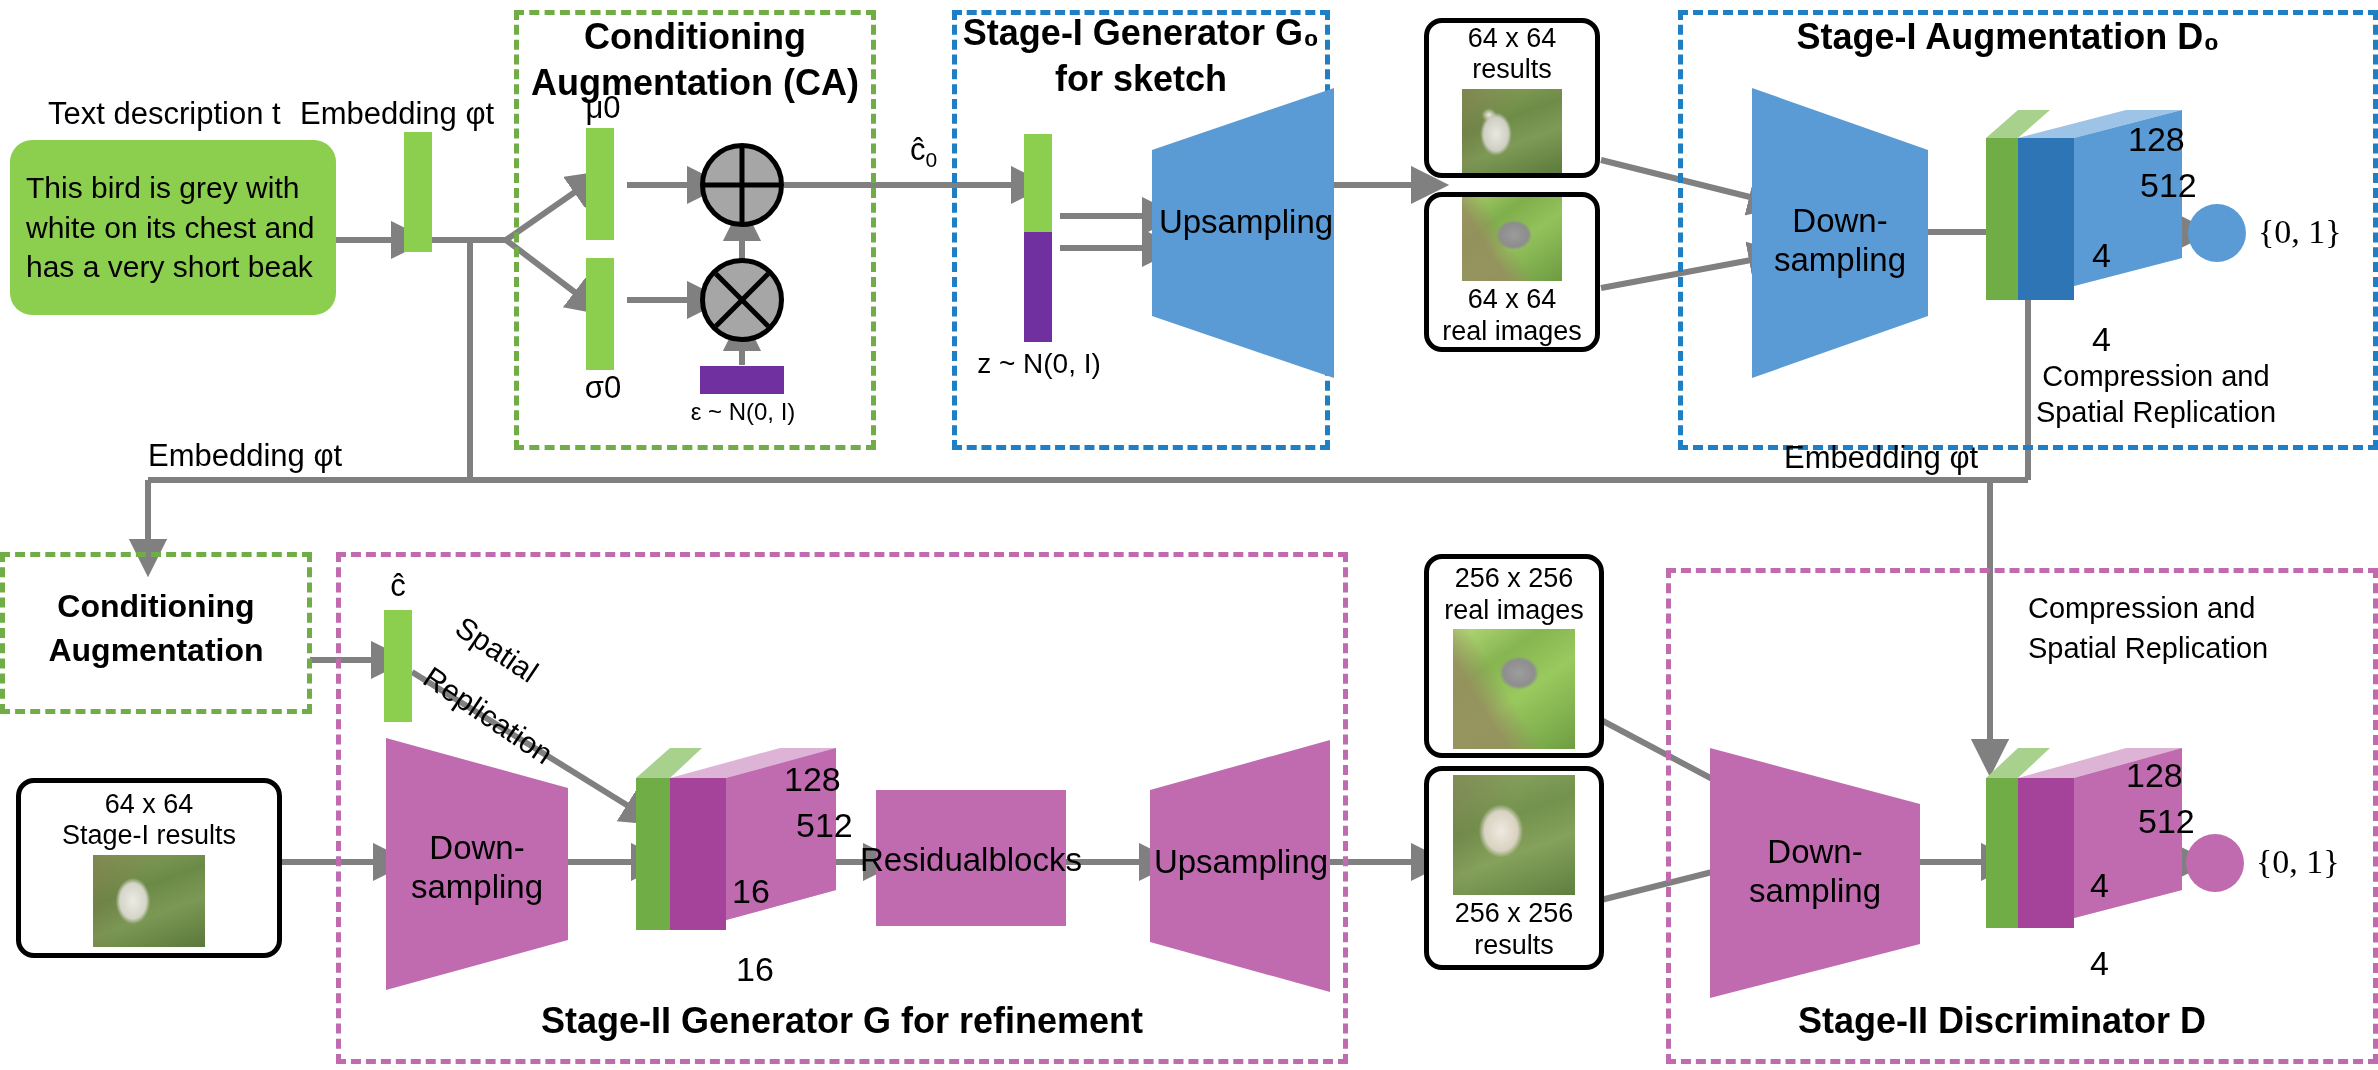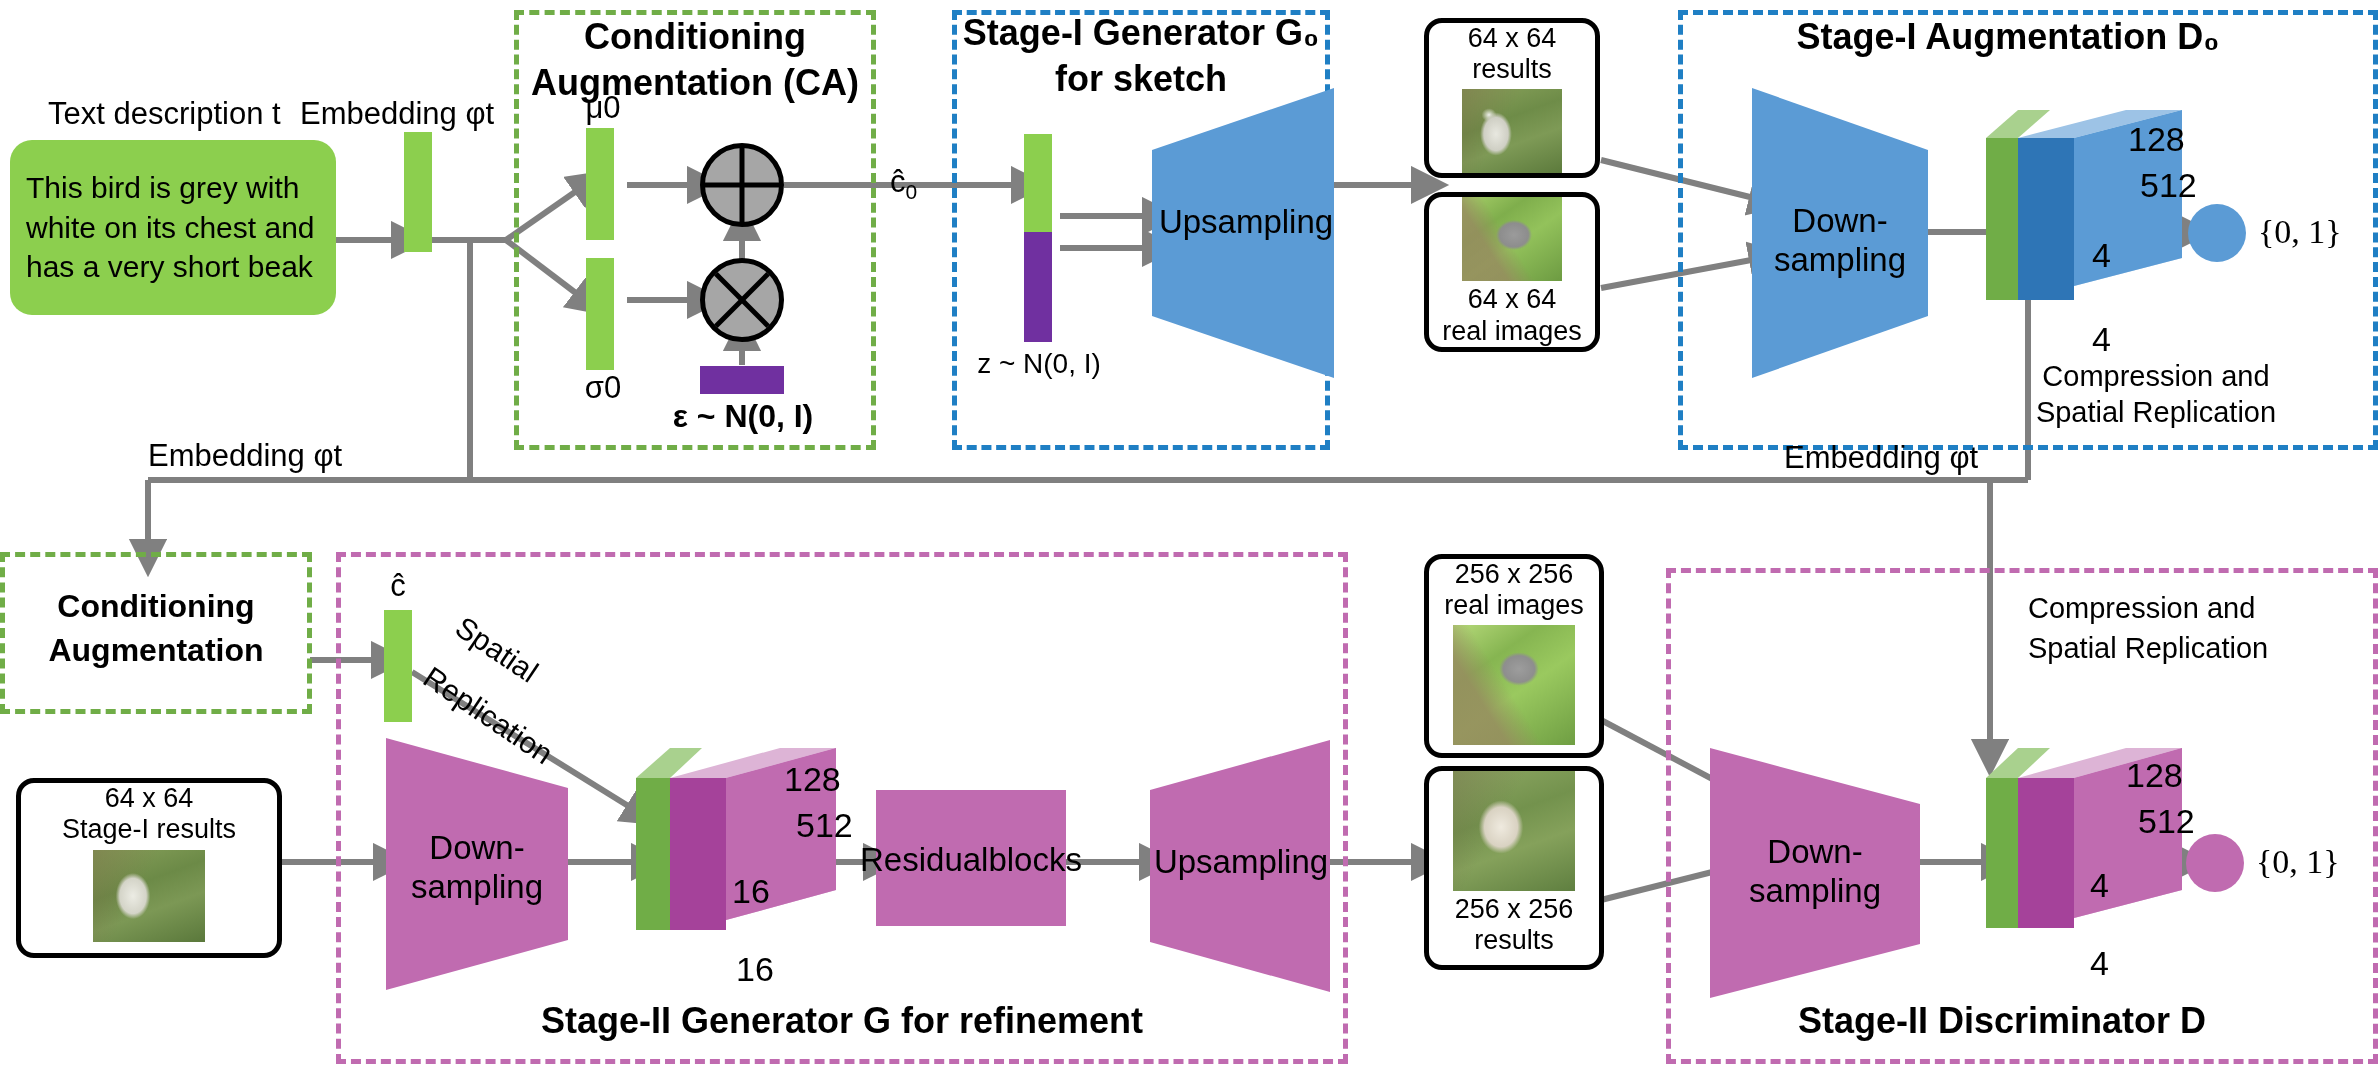--- a/index.html
+++ b/index.html
@@ -19,21 +19,21 @@
   
   .gbar{position:absolute;background:#8ccf4e;}
   .pbar{position:absolute;background:#7030a0;}
 
   
   .trap{position:absolute;}
   .trap svg{display:block;overflow:visible;}
 
   
   .card{position:absolute;box-sizing:border-box;border:5px solid #000;border-radius:18px;background:#fff;
-        display:flex;flex-direction:column;align-items:center;}
+        display:flex;flex-direction:column;align-items:center;justify-content:center;}
   .card .cap{font-size:27px;color:#000;line-height:1.16;text-align:center;}
   .thumb{background:#6f8f55;background-size:cover;}
 
   
   .bubble{position:absolute;background:#8ccf4e;border-radius:22px;box-sizing:border-box;
           display:flex;align-items:center;padding:8px 16px;}
   .bubble span{font-size:30px;color:#000;line-height:1.32;}
 
   
   .op{position:absolute;border-radius:50%;background:#a6a6a6;border:5px solid #000;box-sizing:border-box;}
@@ -151,23 +151,23 @@
   <div class="op plus" style="left:700px;top:143px;width:84px;height:84px;">
     <div class="h"></div>
       <div class="v"></div>
   </div>
   <div class="op mul" style="left:700px;top:258px;width:84px;height:84px;">
     <div class="h"></div>
       <div class="v"></div>
   </div>
 
   <div class="pbar" style="left:700px;top:366px;width:84px;height:28px;"></div>
-  <div class="lbl ctr" style="left:648px;top:398px;width:190px;font-size:32px;font-weight:bold;">ε ~ N(0, I)</div>
-
-  <div class="lbl" style="left:890px;top:132px;font-size:31px;margin-top:32px;">
+  <div class="lbl ctr" style="left:648px;top:398px;width:190px;font-size:24px;">ε ~ N(0, I)</div>
+
+  <div class="lbl" style="left:910px;top:132px;font-size:31px;">
     <span style="position:relative;">ĉ<sub style="font-size:21px;">0</sub></span>
   </div>
 
   <div class="dash dash-blue" style="left:952px;top:10px;width:378px;height:440px;"></div>
   <div class="lbl bold ctr" style="left:952px;top:58px;width:378px;font-size:36px;">for sketch</div>
   <div class="lbl bold ctr" style="left:952px;top:12px;width:378px;font-size:36px;">
     <span>Stage-I Generator G₀</span>
   </div>
 
   <div class="gbar" style="left:1024px;top:134px;width:28px;height:98px;"></div>

